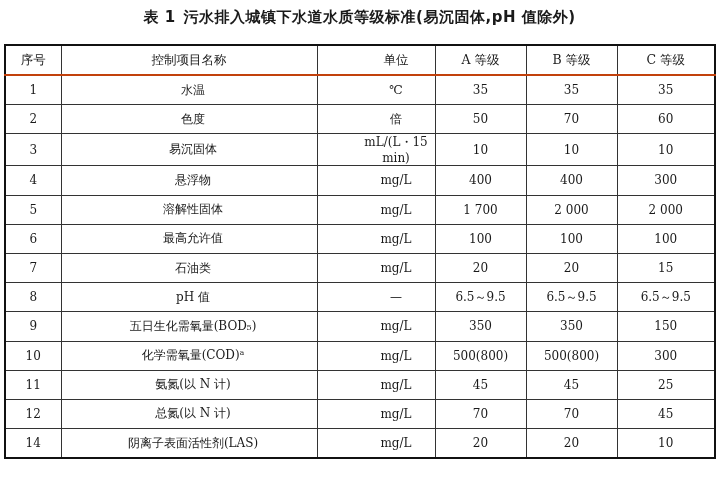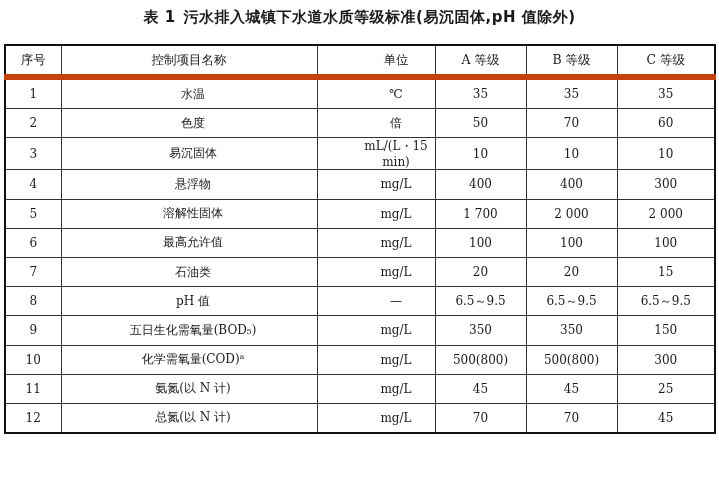--- a/index.html
+++ b/index.html
@@ -5,21 +5,21 @@
   html, body { margin: 0; padding: 0; background: #ffffff; }
   body { width: 719px; height: 488px; position: relative; overflow: hidden;
          font-family: "DejaVu Serif", "Liberation Serif", serif; color: #1a1a1a; }
   .title { position: absolute; top: 8px; left: 0; width: 719px; text-align: center;
            font-family: "DejaVu Sans", sans-serif; font-weight: bold; font-size: 15px; letter-spacing: 0.5px; }
   .title .num { margin-right: 8px; }
   table { position: absolute; left: 4px; top: 44px; width: 710px; border-collapse: collapse;
           border: 2px solid #111; table-layout: fixed; }
   td, th { border: 1px solid #333; font-size: 12px; height: 28.2px; padding: 0; text-align: center;
            font-weight: normal; }
-  thead th { height: 28px; border-bottom: 6px solid #c2410c; font-size: 12.5px; }
+  thead th { height: 28px; border-bottom: 2px solid #c2410c; font-size: 12.5px; }
   td.name { text-align: center; padding-left: 8px; }
   col.c0 { width: 56px; } col.c1 { width: 256px; } col.c2 { width: 118px; }
   col.c3 { width: 91px; } col.c4 { width: 91px; } col.c5 { width: 98px; }
   td.unit, th.unit { border-left-style: dashed; padding-left: 40px; }
   td.a, th.a { border-left-style: dashed; }
 </style>
 </head>
 <body>
 
 <div class="title">
@@ -135,14 +135,22 @@
         <td>25</td>
       </tr>
       <tr>
         <td>12</td>
         <td class="name">总氮(以 N 计)</td>
         <td class="unit">mg/L</td>
         <td class="a">70</td>
         <td>70</td>
         <td>45</td>
       </tr>
+      <tr>
+        <td>14</td>
+        <td class="name">阴离子表面活性剂(LAS)</td>
+        <td class="unit">mg/L</td>
+        <td class="a">20</td>
+        <td>20</td>
+        <td>10</td>
+      </tr>
     </tbody>
 </table>
 
 </body></html>

